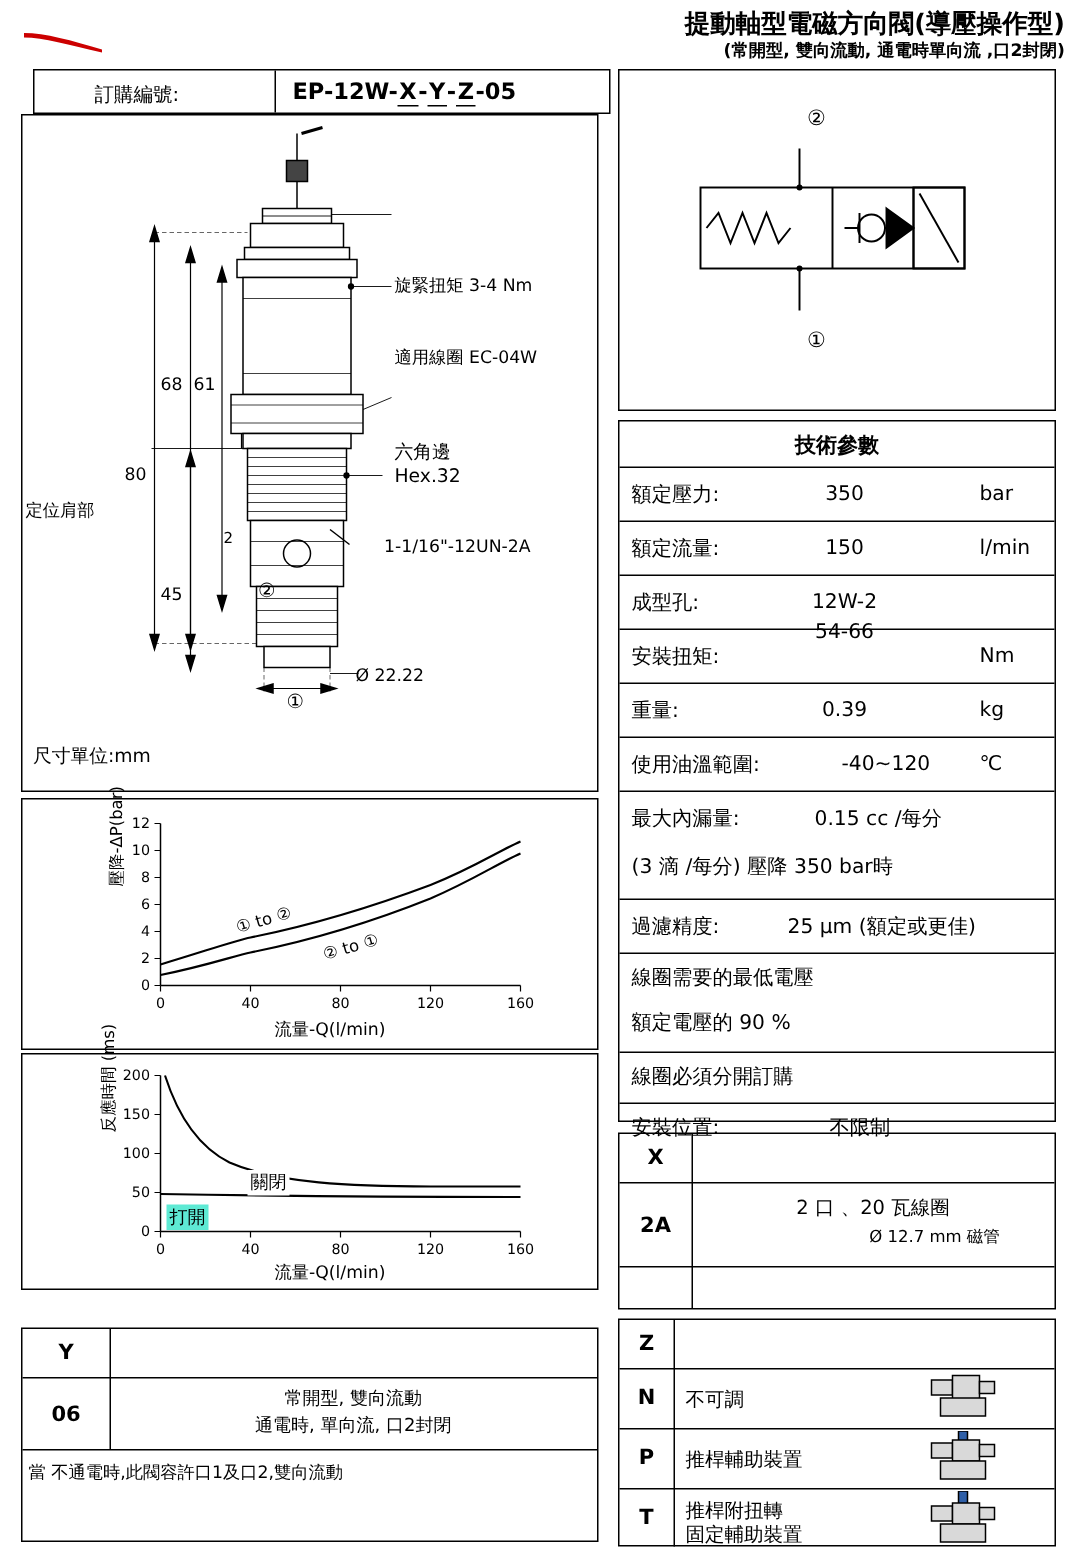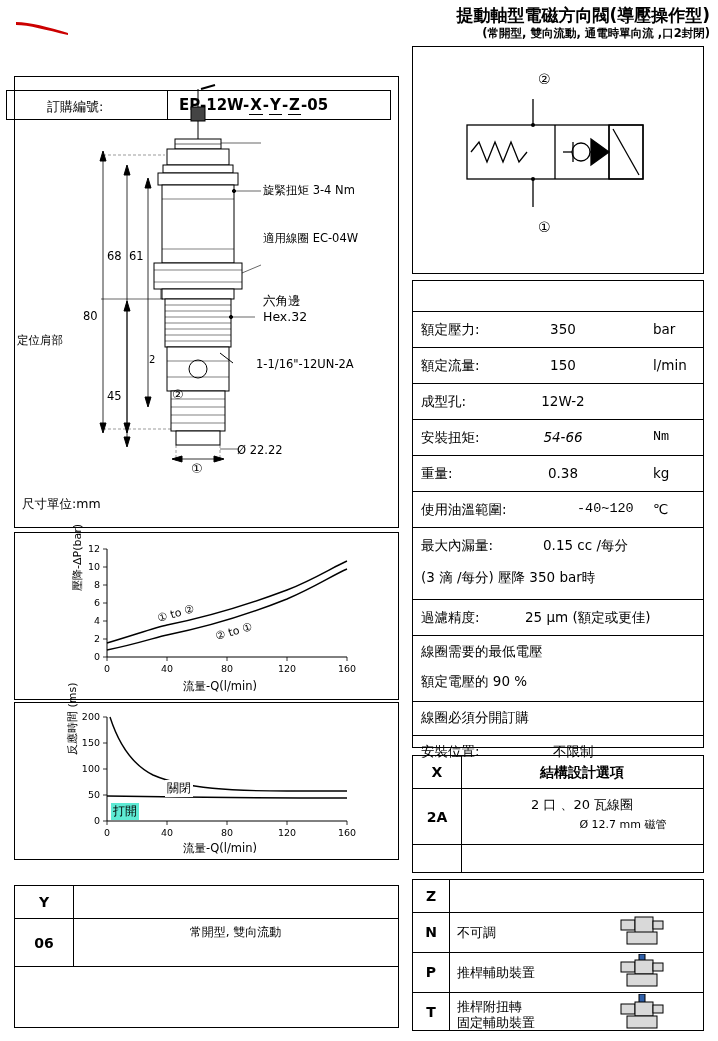--- a/index.html
+++ b/index.html
@@ -9,21 +9,21 @@
   .hdr{position:absolute;left:0;top:0;width:718px;height:46px;}
   .hdr .title{position:absolute;right:8px;top:4px;font-size:17px;font-weight:bold;letter-spacing:0px;}
   .hdr .sub{position:absolute;right:8px;top:26px;font-size:11.5px;font-weight:bold;}
   .logo{position:absolute;left:14px;top:20px;width:56px;height:16px;}
   
   .box{position:absolute;border:1px solid #000;box-sizing:border-box;}
   .cellline{position:absolute;background:#000;}
   .lbl{position:absolute;font-size:12px;}
   .ctr{text-align:center;}
   
-  #order{left:6px;top:46px;width:385px;height:30px;margin-top:44px;}
+  #order{left:22px;top:46px;width:385px;height:30px;}
   #order .onlabel{position:absolute;left:40px;top:7px;font-size:13px;}
   #order .div{position:absolute;left:160px;top:0;width:1px;height:28px;background:#000;}
   #order .code{position:absolute;left:172px;top:5px;font-size:15px;font-weight:bold;}
   #order .code u{text-decoration:none;border-bottom:1px solid #000;padding:0 1px;}
   
   #drawbox{left:14px;top:76px;width:385px;height:452px;}
   #unit{left:22px;top:496px;font-size:12.5px;}
   
   #chart1{left:14px;top:532px;width:385px;height:168px;}
   #chart2{left:14px;top:702px;width:385px;height:158px;}
@@ -260,20 +260,22 @@
     <div class="lbl" style="left:96px;top:100px;font-size:12px;background:#5eead4;padding:0 2px;">打開</div>
   </div>
 
   <div class="box" id="ybox">
     <div class="cellline" style="left:0;top:32px;width:383px;height:1px;"></div>
     <div class="cellline" style="left:0;top:80px;width:383px;height:1px;"></div>
     <div class="cellline" style="left:58px;top:0;width:1px;height:80px;"></div>
     <div class="lbl th ctr" style="left:0;top:8px;width:58px;">Y</div>
     <div class="lbl th ctr" style="left:0;top:49px;width:58px;">06</div>
     <div class="lbl ctr" style="left:58px;top:38px;width:325px;font-size:12px;">常開型, 雙向流動</div>
+    <div class="lbl ctr" style="left:58px;top:56px;width:325px;font-size:12px;">通電時, 單向流, 口2封閉</div>
+    <div class="lbl" style="left:4px;top:88px;font-size:11.5px;">當 不通電時,此閥容許口1及口2,雙向流動</div>
   </div>
 
   <div class="box" id="symbox">
     <div class="lbl" style="left:125px;top:24px;font-size:14px;">②</div>
     <div class="lbl" style="left:125px;top:172px;font-size:14px;">①</div>
     <svg width="290" height="226" viewBox="0 0 290 226">
       <g stroke="#000" fill="none" stroke-width="1.3">
 
         <rect x="54" y="78" width="176" height="54"></rect>
         <line x1="142" y1="78" x2="142" y2="132"></line>
@@ -294,49 +296,50 @@
         <line x1="120" y1="78" x2="120" y2="52"></line>
         <line x1="120" y1="132" x2="120" y2="160"></line>
         <circle cx="120" cy="78" r="2" fill="#000" stroke="none"></circle>
         <circle cx="120" cy="132" r="2" fill="#000" stroke="none"></circle>
       </g>
     </svg>
   </div>
 
   <div class="box" id="techbox">
     <div class="cellline" style="left:0;top:30px;width:290px;height:1px;"></div>
+    <div class="lbl th ctr" style="left:0;top:7px;width:290px;">技術參數</div>
 
     <div class="cellline" style="left:0;top:66px;width:290px;height:1px;"></div>
     <div class="lbl rowtxt" style="left:8px;top:40px;">額定壓力:</div>
     <div class="lbl rowtxt ctr" style="left:110px;top:40px;width:80px;">350</div>
     <div class="lbl rowtxt" style="left:240px;top:40px;">bar</div>
 
     <div class="cellline" style="left:0;top:102px;width:290px;height:1px;"></div>
     <div class="lbl rowtxt" style="left:8px;top:76px;">額定流量:</div>
     <div class="lbl rowtxt ctr" style="left:110px;top:76px;width:80px;">150</div>
     <div class="lbl rowtxt" style="left:240px;top:76px;">l/min</div>
 
     <div class="cellline" style="left:0;top:138px;width:290px;height:1px;"></div>
     <div class="lbl rowtxt" style="left:8px;top:112px;">成型孔:</div>
     <div class="lbl rowtxt ctr" style="left:110px;top:112px;width:80px;">12W-2</div>
     <div class="lbl rowtxt" style="left:240px;top:112px;"></div>
 
     <div class="cellline" style="left:0;top:174px;width:290px;height:1px;"></div>
     <div class="lbl rowtxt" style="left:8px;top:148px;">安裝扭矩:</div>
-    <div class="lbl rowtxt ctr" style="left:110px;top:148px;width:80px;font-style:italic;">54-66</div>
-    <div class="lbl rowtxt" style="left:240px;top:148px;font-family:Liberation Mono, monospace;">Nm</div>
+    <div class="lbl rowtxt ctr" style="left:110px;top:132px;width:80px;">54-66</div>
+    <div class="lbl rowtxt" style="left:240px;top:148px;">Nm</div>
 
     <div class="cellline" style="left:0;top:210px;width:290px;height:1px;"></div>
     <div class="lbl rowtxt" style="left:8px;top:184px;">重量:</div>
-    <div class="lbl rowtxt ctr" style="left:110px;top:184px;width:80px;">0.38</div>
+    <div class="lbl rowtxt ctr" style="left:110px;top:184px;width:80px;">0.39</div>
     <div class="lbl rowtxt" style="left:240px;top:184px;">kg</div>
 
     <div class="cellline" style="left:0;top:246px;width:290px;height:1px;"></div>
     <div class="lbl rowtxt" style="left:8px;top:220px;">使用油溫範圍:</div>
-    <div class="lbl rowtxt" style="left:164px;top:220px;font-family:Liberation Mono, monospace;">-40~120</div>
+    <div class="lbl rowtxt" style="left:148px;top:220px;">-40~120</div>
     <div class="lbl rowtxt" style="left:240px;top:220px;">℃</div>
 
     <div class="cellline" style="left:0;top:318px;width:290px;height:1px;"></div>
     <div class="lbl rowtxt" style="left:8px;top:256px;">最大內漏量:</div>
     <div class="lbl rowtxt" style="left:130px;top:256px;">0.15 cc /每分</div>
     <div class="lbl rowtxt" style="left:8px;top:288px;">(3 滴 /每分) 壓降 350 bar時</div>
 
     <div class="cellline" style="left:0;top:354px;width:290px;height:1px;"></div>
     <div class="lbl rowtxt" style="left:8px;top:328px;">過濾精度:</div>
     <div class="lbl rowtxt" style="left:112px;top:328px;">25 µm (額定或更佳)</div>
@@ -350,21 +353,20 @@
 
     <div class="lbl rowtxt" style="left:8px;top:462px;">安裝位置:</div>
     <div class="lbl rowtxt" style="left:140px;top:462px;">不限制</div>
   </div>
 
   <div class="box" id="xbox">
     <div class="cellline" style="left:0;top:32px;width:290px;height:1px;"></div>
     <div class="cellline" style="left:0;top:88px;width:290px;height:1px;"></div>
     <div class="cellline" style="left:48px;top:0;width:1px;height:116px;"></div>
     <div class="lbl th ctr" style="left:0;top:8px;width:48px;">X</div>
-    <div class="lbl th ctr" style="left:48px;top:8px;width:242px;">結構設計選項</div>
     <div class="lbl th ctr" style="left:0;top:53px;width:48px;">2A</div>
     <div class="lbl ctr" style="left:48px;top:40px;width:242px;font-size:13px;text-align:center;">2 口 、20 瓦線圈</div>
     <div class="lbl ctr" style="left:52px;top:61px;width:242px;font-size:11px;padding-left:37px;">Ø 12.7 mm 磁管</div>
   </div>
 
   <div class="box" id="zbox">
     <div class="cellline" style="left:0;top:32px;width:290px;height:1px;"></div>
     <div class="cellline" style="left:0;top:72px;width:290px;height:1px;"></div>
     <div class="cellline" style="left:0;top:112px;width:290px;height:1px;"></div>
     <div class="cellline" style="left:36px;top:0;width:1px;height:151px;"></div>

